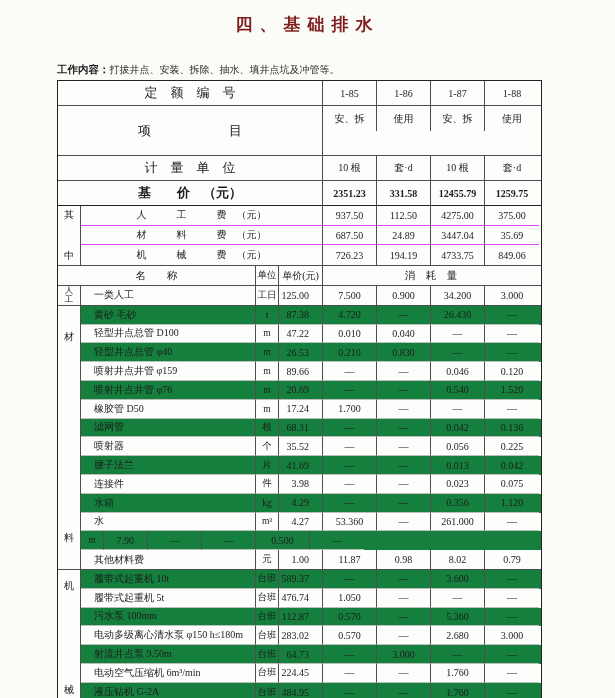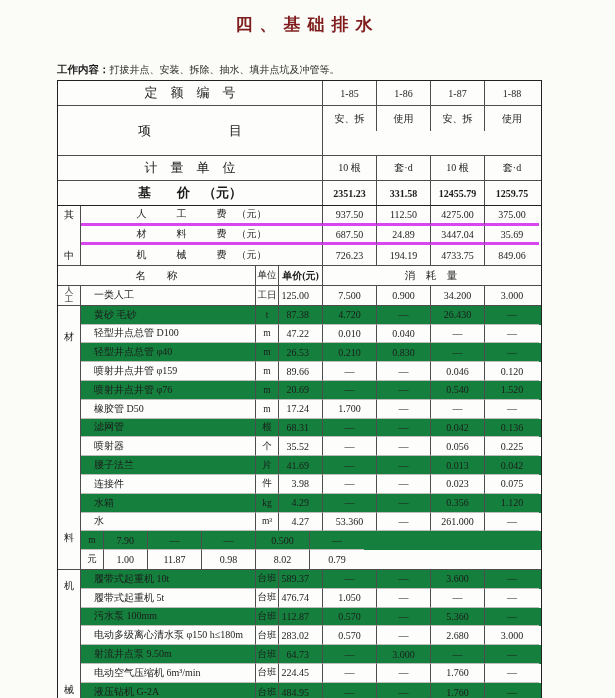--- a/index.html
+++ b/index.html
@@ -68,21 +68,21 @@
   .feewrap { height: 60px; border-bottom: 1px solid #4d4d4d; }
   .fee-strip {
     width: 23px;
     border-right: 1px solid #4d4d4d;
     display: flex; flex-direction: column;
     align-items: center; justify-content: space-between;
     padding: 2px 0;
     font-size: 10px;
   }
   .feerows { flex: 1; display: flex; flex-direction: column; }
-  .fee-row .cell { border-bottom: 3px solid #d946ef; }
+  .fee-row .cell { border-bottom: 1px solid #d946ef; }
   .fee-row:last-child .cell { border-bottom: none; }
 
   .section { display: flex; border-bottom: 1px solid #4d4d4d; }
   .section:last-child { border-bottom: none; }
   .sec-strip {
     width: 23px;
     border-right: 1px solid #4d4d4d;
     display: flex; flex-direction: column;
     align-items: center; justify-content: space-between;
     font-size: 10px;
@@ -171,21 +171,21 @@
           <div class="cell c-val">194.19</div>
           <div class="cell c-val">4733.75</div>
           <div class="cell c-val">849.06</div>
         </div>
       </div>
     </div>
 
     <div class="row h20 bb-dark">
       <div class="cell c-namehead">名　　称</div>
       <div class="cell c-unit">单位</div>
-      <div class="cell c-price" style="justify-content:center;padding-right:0;font-weight:bold;">单价(元)</div>
+      <div class="cell c-price" style="justify-content:center;padding-right:0;">单价(元)</div>
       <div class="cell c-cons">消　耗　量</div>
     </div>
 
     <div>
         <div class="section">
           <div class="sec-strip">
             <span>人</span>
             <span>工</span>
           </div>
           <div class="rows">
@@ -316,20 +316,21 @@
             </div>
             <div class="row item-row stripe">
               <div class="cell c-unit">m</div>
               <div class="cell c-price">7.90</div>
               <div class="cell c-val">—</div>
               <div class="cell c-val">—</div>
               <div class="cell c-val">0.500</div>
               <div class="cell c-val">—</div>
             </div>
             <div class="row item-row">
+              <div class="cell c-name">其他材料费</div>
               <div class="cell c-unit">元</div>
               <div class="cell c-price">1.00</div>
               <div class="cell c-val">11.87</div>
               <div class="cell c-val">0.98</div>
               <div class="cell c-val">8.02</div>
               <div class="cell c-val">0.79</div>
             </div>
           </div>
         </div>
         <div class="section">

